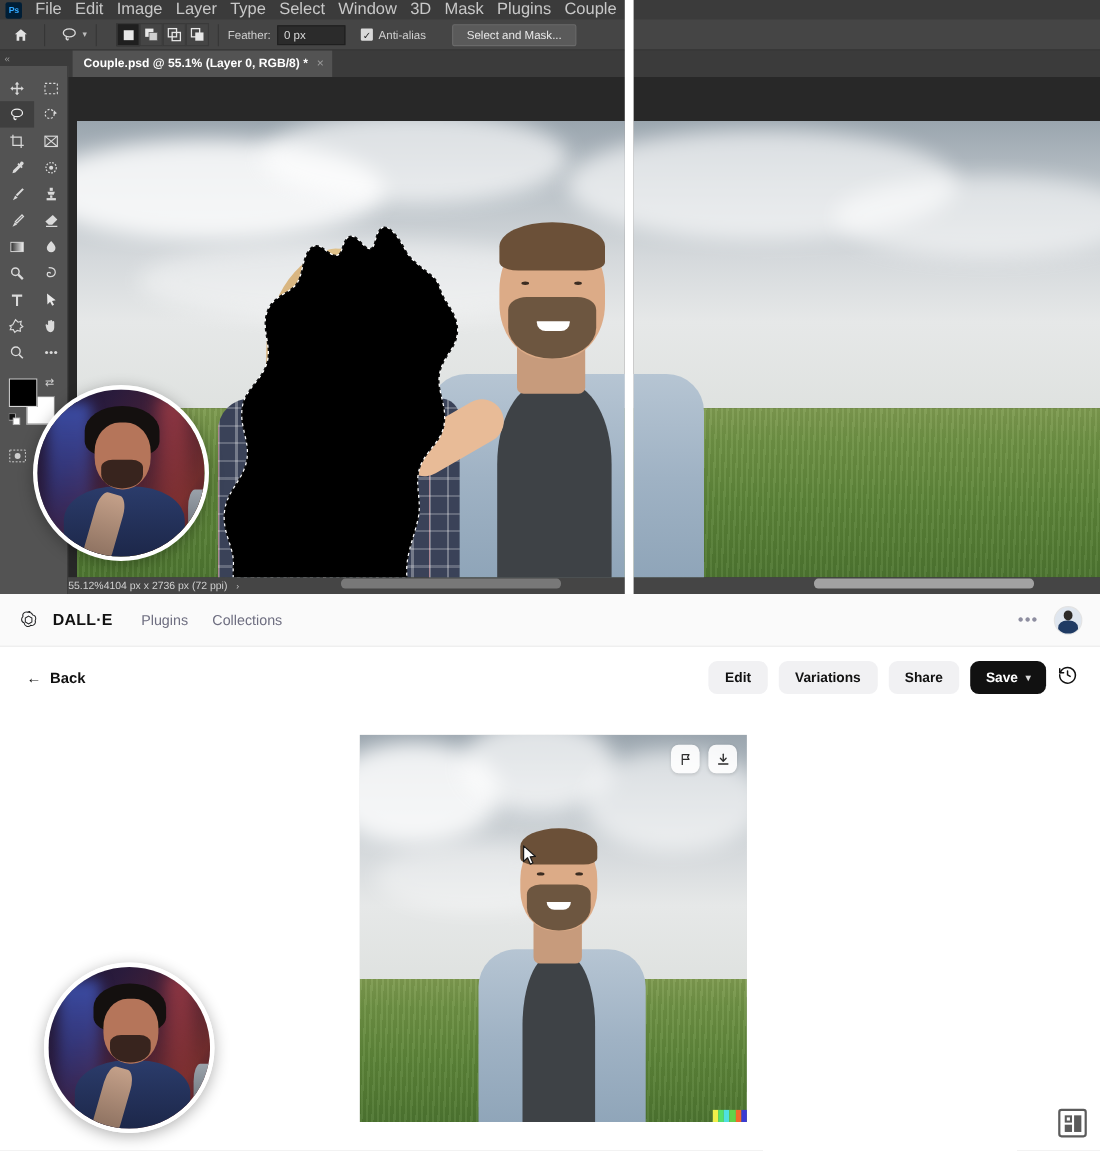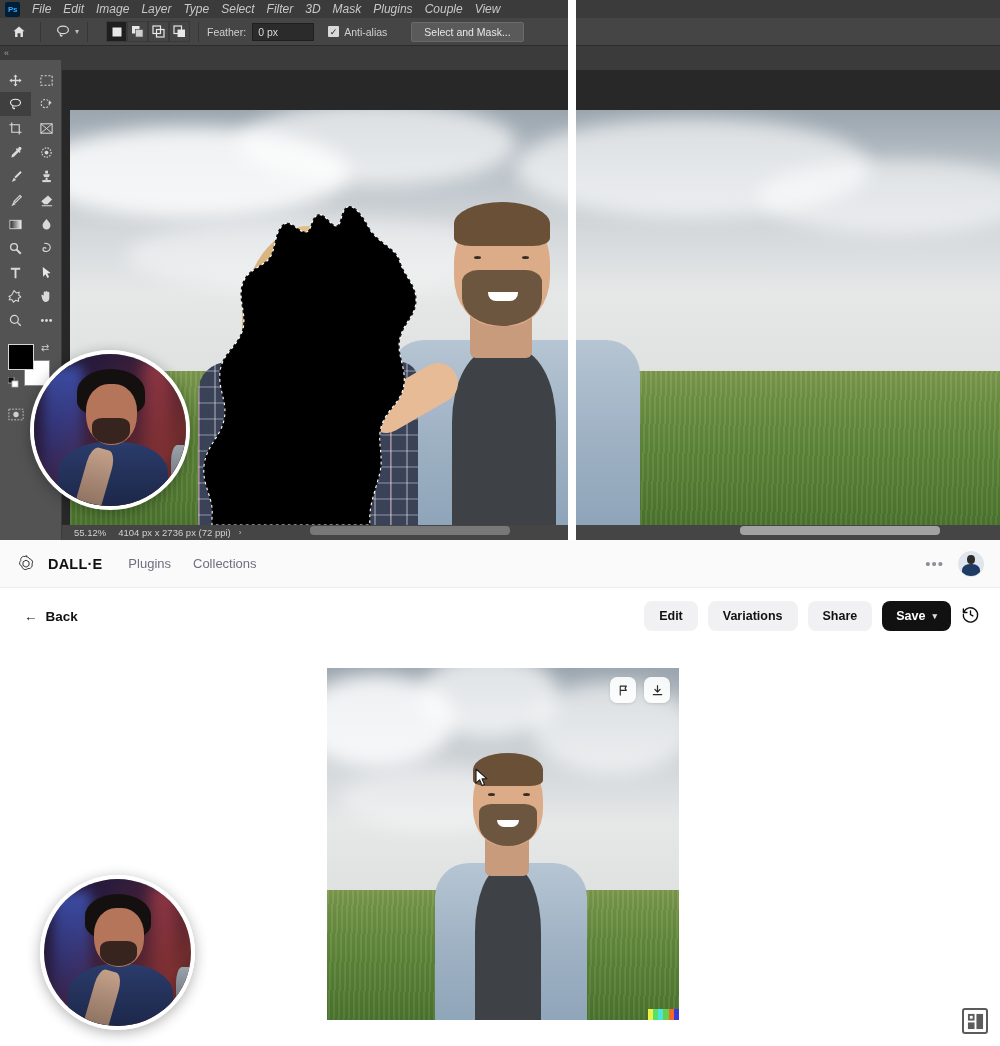--- a/index.html
+++ b/index.html
@@ -22,21 +22,21 @@
   .ps-win { position: absolute; top: 0; width: 1000px; height: 540px; }
   .ps-pane.left .ps-win  { left: 0; }
   .ps-pane.right .ps-win { left: -576px; }
 
   
   .ps-menubar { position: absolute; left: 0; top: 0; width: 1000px; height: 18px;
       background: #3b3b3b; display: flex; align-items: center; padding-left: 2px; }
   .ps-logo { width: 15px; height: 15px; background: #001e36; color: #31a8ff;
       font-size: 8px; font-weight: bold; display: flex; align-items: center;
       justify-content: center; border-radius: 2px; margin: 0 6px 0 3px; letter-spacing: -.4px; }
-  .ps-menu-item { color: #c8c8c8; font-size: 12px; padding: 0 6px; line-height: 18px; white-space: nowrap; font-style: italic; }
+  .ps-menu-item { color: #c8c8c8; font-size: 15px; padding: 0 6px; line-height: 18px; white-space: nowrap; }
 
   
   .ps-optionsbar { position: absolute; left: 0; top: 18px; width: 1000px; height: 28px;
       background: #454545; display: flex; align-items: center; border-bottom: 1px solid #2c2c2c; }
   .opt-sep { width: 1px; height: 20px; background: #363636; margin: 0 8px; }
   .opt-home { width: 26px; display: flex; align-items: center; justify-content: center; margin-left: 6px; }
   .opt-lasso { display: flex; align-items: center; gap: 4px; margin-left: 6px; }
   .opt-chevron { color: #bdbdbd; font-size: 8px; }
   .sel-modes { display: flex; margin-left: 10px; }
   .sel-mode { width: 21px; height: 21px; display: flex; align-items: center; justify-content: center;
@@ -115,21 +115,21 @@
   .w-arm { position: absolute; background: #e8bb97; border-radius: 20px; }
 
   
   .ants { position: absolute; fill: none; stroke: #111; stroke-width: 1.1;
       stroke-dasharray: 3 3; }
   .ants-w { stroke: #fff; stroke-width: 1.1; stroke-dasharray: 3 3; stroke-dashoffset: 3; }
 
   
   .ps-statusbar { position: absolute; left: 62px; top: 525px; width: 938px; height: 15px;
       background: #454545; display: flex; align-items: center; }
-  .status-text { color: #d0d0d0; font-size: 9.5px; margin-left: 12px; white-space: nowrap; }
+  .status-text { color: #d0d0d0; font-size: 9.5px; margin-left: 0; white-space: nowrap; }
   .status-arrow { color: #c0c0c0; font-size: 8px; margin-left: 8px; }
   .scroll-h { position: absolute; left: 310px; top: 526px; width: 200px; height: 9px;
       background: #787878; border-radius: 4px; }
   .scroll-h2 { position: absolute; left: 740px; top: 526px; width: 200px; height: 9px;
       background: #a2a2a2; border-radius: 4px; }
 
   
   .webcam { position: absolute; border-radius: 50%; overflow: hidden; border: 4px solid #fff;
       box-shadow: 0 3px 14px rgba(0,0,0,.30); }
   .wc-bg { position: absolute; inset: 0;
@@ -209,21 +209,21 @@
     <div class="ps-win">
 
       <div class="ps-menubar">
         <div class="ps-logo">Ps</div>
         <div class="ps-menu-item">File</div>
         <div class="ps-menu-item">Edit</div>
         <div class="ps-menu-item">Image</div>
         <div class="ps-menu-item">Layer</div>
         <div class="ps-menu-item">Type</div>
         <div class="ps-menu-item">Select</div>
-        <div class="ps-menu-item">Filter</div>
+        <div class="ps-menu-item">Window</div>
         <div class="ps-menu-item">3D</div>
         <div class="ps-menu-item">Mask</div>
         <div class="ps-menu-item">Plugins</div>
         <div class="ps-menu-item">Couple</div>
         <div class="ps-menu-item">View</div>
       </div>
 
       <div class="ps-optionsbar">
         <div class="opt-home">
           <svg width="14" height="14" viewBox="0 0 14 14">
@@ -270,20 +270,24 @@
         <div class="opt-check">
           <span class="cbox">✓</span>
           <span class="opt-label">Anti-alias</span>
         </div>
         <div class="btn-mask">Select and Mask...</div>
       </div>
 
       <div class="ps-tabbar">
         <span class="collapse-arrows">«</span>
         <div class="panel-stub"></div>
+        <div class="ps-tab">
+          <span class="ps-tab-title">Couple.psd @ 55.1% (Layer 0, RGB/8) *</span>
+          <span class="ps-tab-close">×</span>
+        </div>
       </div>
 
       <div class="ps-toolbar">
         <div class="tool-grid">
           <div class="tool">
               <svg width="15" height="15" viewBox="0 0 16 16">
                 <path d="M8 1.5 5.8 4h1.5v3.3H4V5.8L1.5 8 4 10.2V8.7h3.3V12H5.8L8 14.5 10.2 12H8.7V8.7H12v1.5L14.5 8 12 5.8v1.5H8.7V4h1.5z" fill="#dadada"></path>
               </svg>
             </div>
           <div class="tool">

